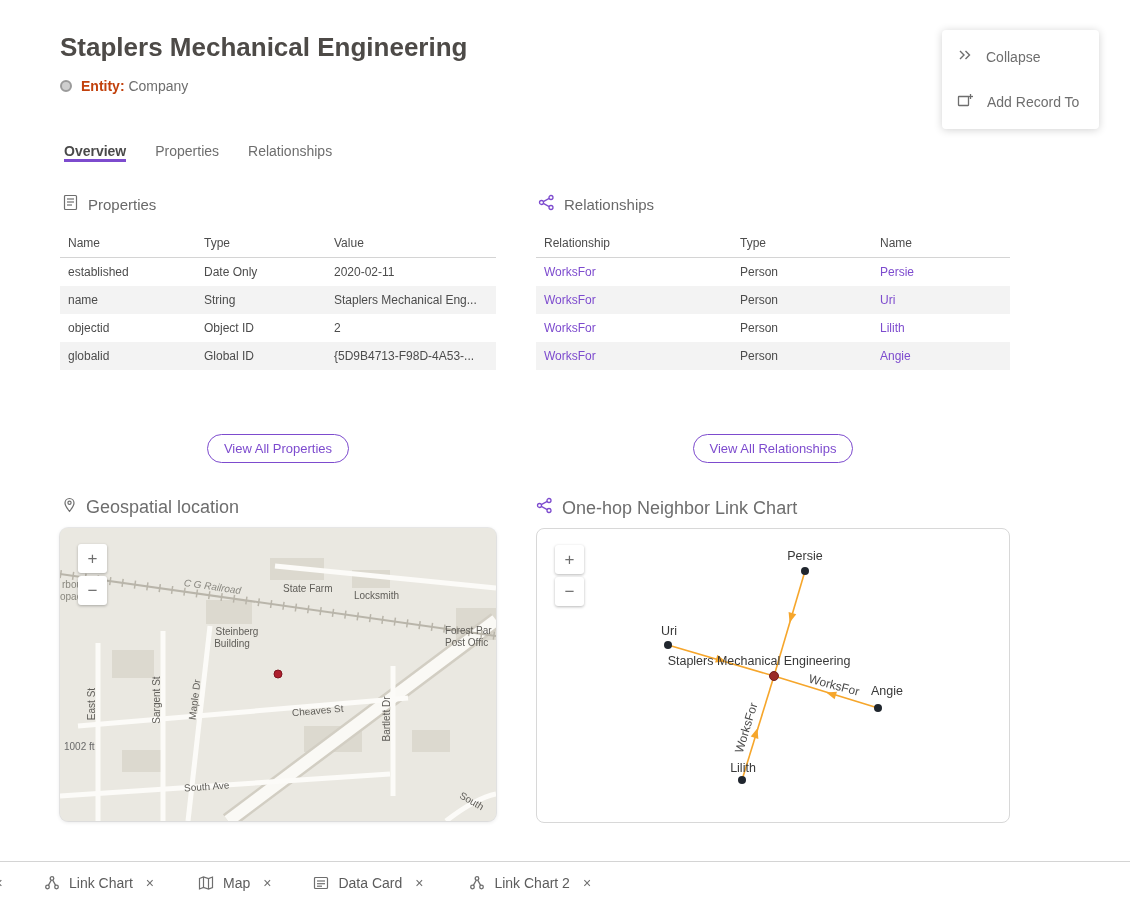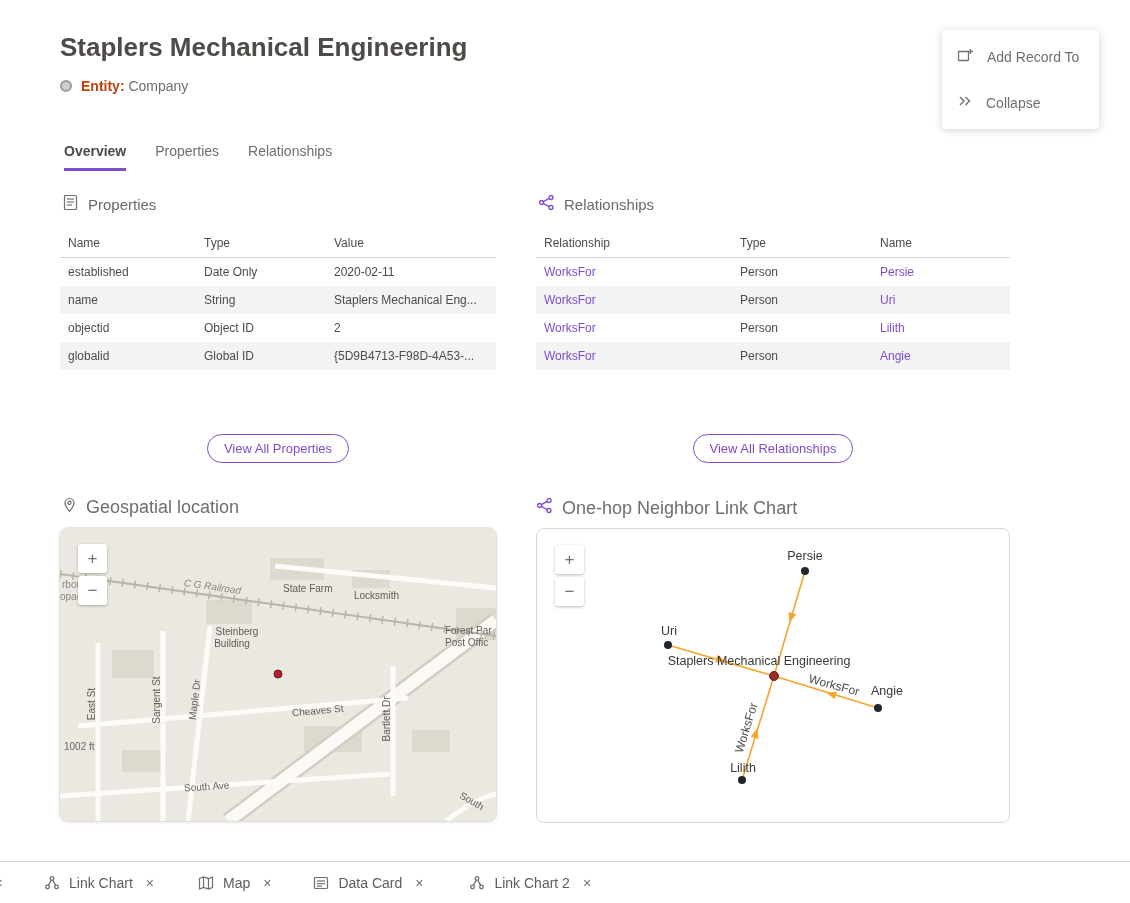--- a/index.html
+++ b/index.html
@@ -12,21 +12,21 @@
   .page-title { position:absolute; left:60px; top:32px; font-size:26px; font-weight:600; color:#4d4a47; }
   .entity-line { position:absolute; left:60px; top:78px; display:flex; align-items:center; gap:9px; font-size:14px; color:#6e6e6e; }
   .entity-dot { width:12px; height:12px; border-radius:50%; background:#cfcfcf; border:2px solid #9b9b9b; flex:none; }
   .entity-line b { color:#c2410c; }
   
   .context-panel { position:absolute; left:942px; top:30px; width:157px; background:#fff; border-radius:4px;
     box-shadow:0 1px 8px rgba(0,0,0,.18); padding:4px 0; }
   .context-item { display:flex; align-items:center; gap:13px; padding:13px 15px; font-size:14px; color:#6e6e6e; cursor:pointer; }
   
   .tabs { position:absolute; left:64px; top:143px; display:flex; gap:29px; font-size:14px; }
-  .tab { padding-bottom:9px; color:#6e6e6e; cursor:pointer; border-bottom:3px solid transparent; }
+  .tab { padding-bottom:0; color:#6e6e6e; cursor:pointer; border-bottom:3px solid transparent; }
   .tab.active { color:#4a4a4a; font-weight:600; border-bottom-color:#7d4bce; }
   
   .section { position:absolute; top:194px; }
   .section.props { left:60px; width:436px; }
   .section.rels { left:536px; width:474px; }
   .section-header { display:flex; align-items:center; gap:9px; font-size:15px; color:#696969; margin:0 0 15px 2px; }
   .tbl { width:100%; font-size:12px; }
   .tbl-head { display:grid; padding:7px 8px; color:#4c4c4c; border-bottom:1px solid #d4d4d4; }
   .props-grid { grid-template-columns:136px 130px 1fr; }
   .rels-grid  { grid-template-columns:196px 140px 1fr; }
@@ -68,36 +68,36 @@
 <h1 class="page-title">Staplers Mechanical Engineering</h1>
 <div class="entity-line">
   <span class="entity-dot"></span>
   <span><b>Entity:</b>
   <span>Company</span></span>
 </div>
 
 <div class="context-panel">
   <div class="context-item">
     <span>
+      <svg width="16" height="16" viewBox="0 0 16 16" fill="none" stroke="#6e6e6e" stroke-width="1.4">
+        <path d="M3 4 L7 8 L3 12"></path>
+          <path d="M8.5 4 L12.5 8 L8.5 12"></path>
+      </svg>
+    </span>
+    <span>Collapse</span>
+  </div>
+  <div class="context-item">
+    <span>
       <svg width="17" height="17" viewBox="0 0 17 17" fill="none" stroke="#6e6e6e" stroke-width="1.3">
         <rect x="1.5" y="4.5" width="10" height="9" rx="0.5"></rect>
         <line x1="13.5" y1="2" x2="13.5" y2="7"></line>
           <line x1="11" y1="4.5" x2="16" y2="4.5"></line>
       </svg>
     </span>
     <span>Add Record To</span>
-  </div>
-  <div class="context-item">
-    <span>
-      <svg width="16" height="16" viewBox="0 0 16 16" fill="none" stroke="#6e6e6e" stroke-width="1.4">
-        <path d="M3 4 L7 8 L3 12"></path>
-          <path d="M8.5 4 L12.5 8 L8.5 12"></path>
-      </svg>
-    </span>
-    <span>Collapse</span>
   </div>
 </div>
 
 <nav class="tabs">
   <div class="tab active">Overview</div>
   <div class="tab">Properties</div>
   <div class="tab">Relationships</div>
 </nav>
 
 <section class="section props">

